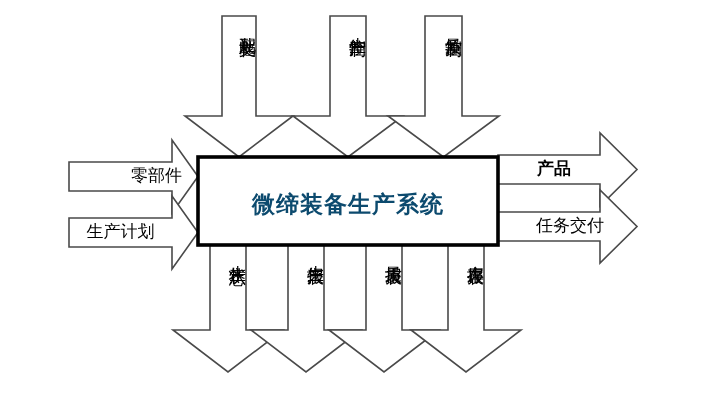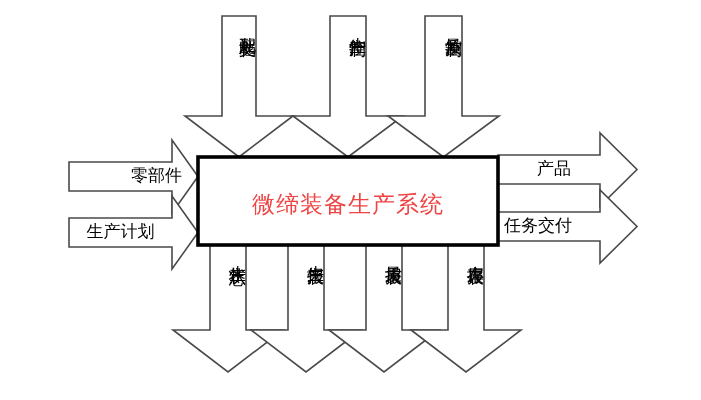--- a/index.html
+++ b/index.html
@@ -47,22 +47,22 @@
   .label-vertical {
     writing-mode: vertical-rl;
     text-orientation: upright;
     letter-spacing: 1px;
   }
   .label-horizontal {
     white-space: nowrap;
   }
   .system-title {
     position: absolute;
-    color: #ef4444;
-    font-weight: normal;
+    color: #0c4a6e;
+    font-weight: bold;
     font-size: 23px;
     letter-spacing: 1px;
     white-space: nowrap;
   }
 </style>
 </head>
 <body>
 
 <div id="diagram-root">
 
@@ -88,21 +88,21 @@
 
   <div class="system-title" style="left:198px; top:189px; width:300px; text-align:center;">微缔装备生产系统</div>
 
   <div class="label label-vertical" style="left:222px; top:24px; width:34px;">装配文档</div>
   <div class="label label-vertical" style="left:330px; top:24px; width:36px;">生产控制</div>
   <div class="label label-vertical" style="left:425px; top:24px; width:37px;">质量控制</div>
 
   <div class="label label-horizontal" style="left:69px; top:167px; width:103px; text-align:center;margin-left:36px;">零部件</div>
   <div class="label label-horizontal" style="left:69px; top:223px; width:103px; ">生产计划</div>
 
-  <div class="label label-horizontal" style="left:504px; top:160px; width:100px; text-align:center;">产品</div>
-  <div class="label label-horizontal" style="left:504px; top:217px; width:100px; text-align:left;">任务交付</div>
+  <div class="label label-horizontal" style="left:504px; top:160px; width:100px; text-align:center;font-weight:bold;">产品</div>
+  <div class="label label-horizontal" style="left:504px; top:217px; width:100px; text-align:right;">任务交付</div>
 
   <div class="label label-vertical" style="left:210px; top:252px; width:36px;">生产状态</div>
   <div class="label label-vertical" style="left:288px; top:252px; width:36px;">生产报表</div>
   <div class="label label-vertical" style="left:366px; top:252px; width:36px;">质量报表</div>
   <div class="label label-vertical" style="left:448px; top:252px; width:36px;">库存报表</div>
 
 </div>
 
 </body></html>

